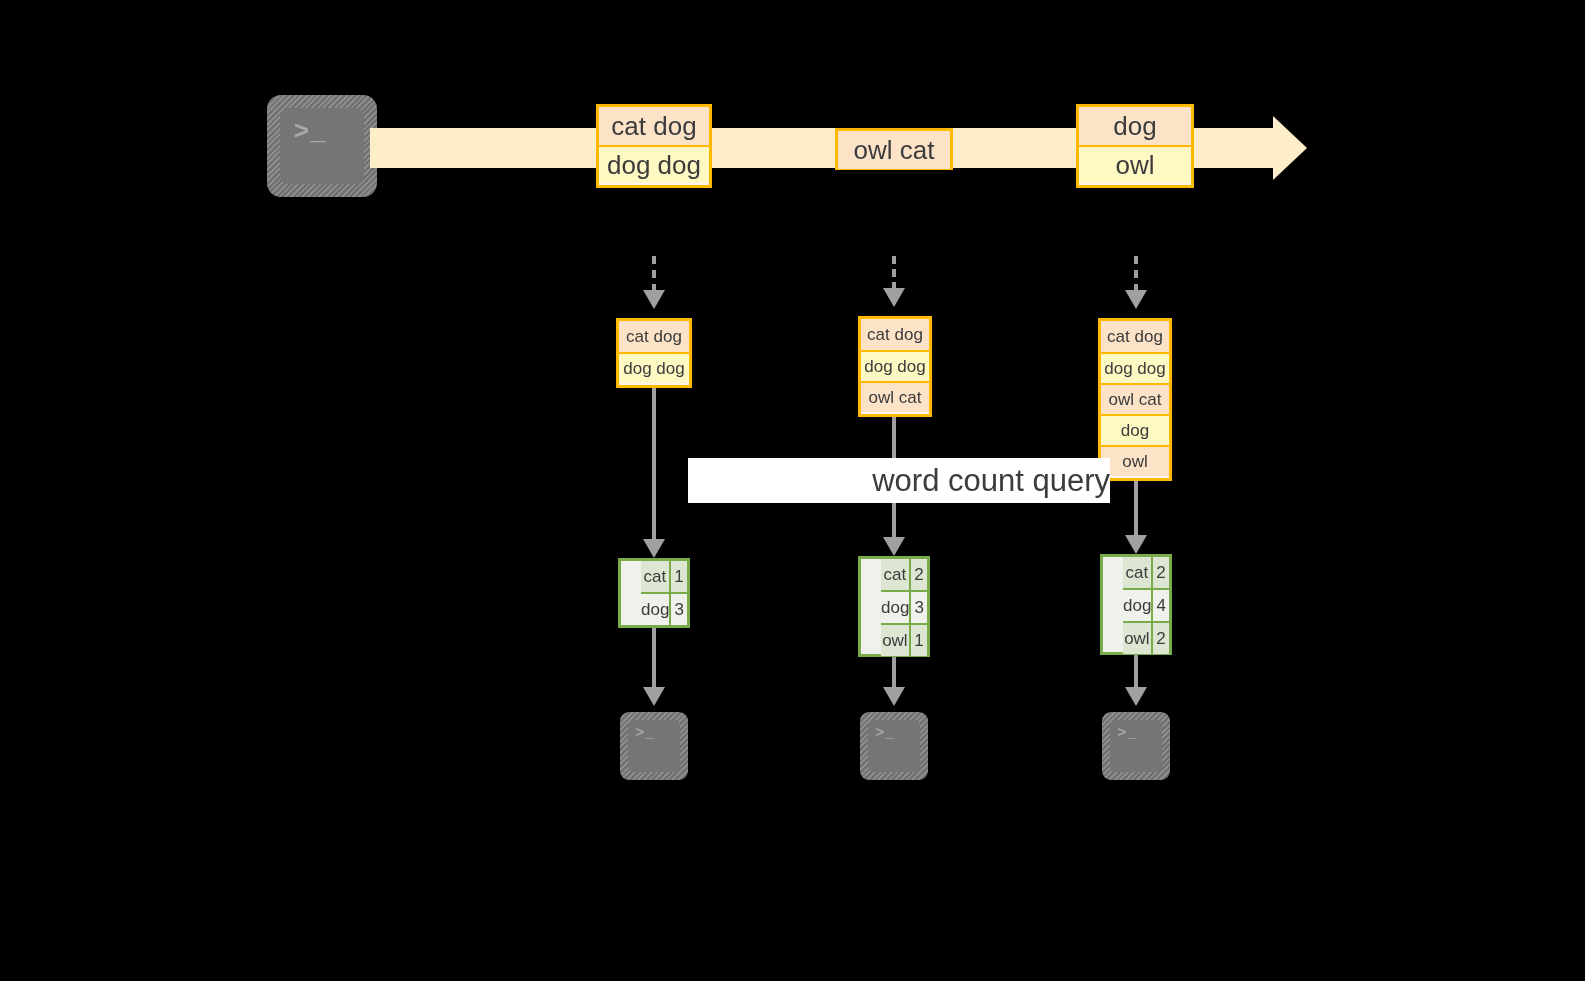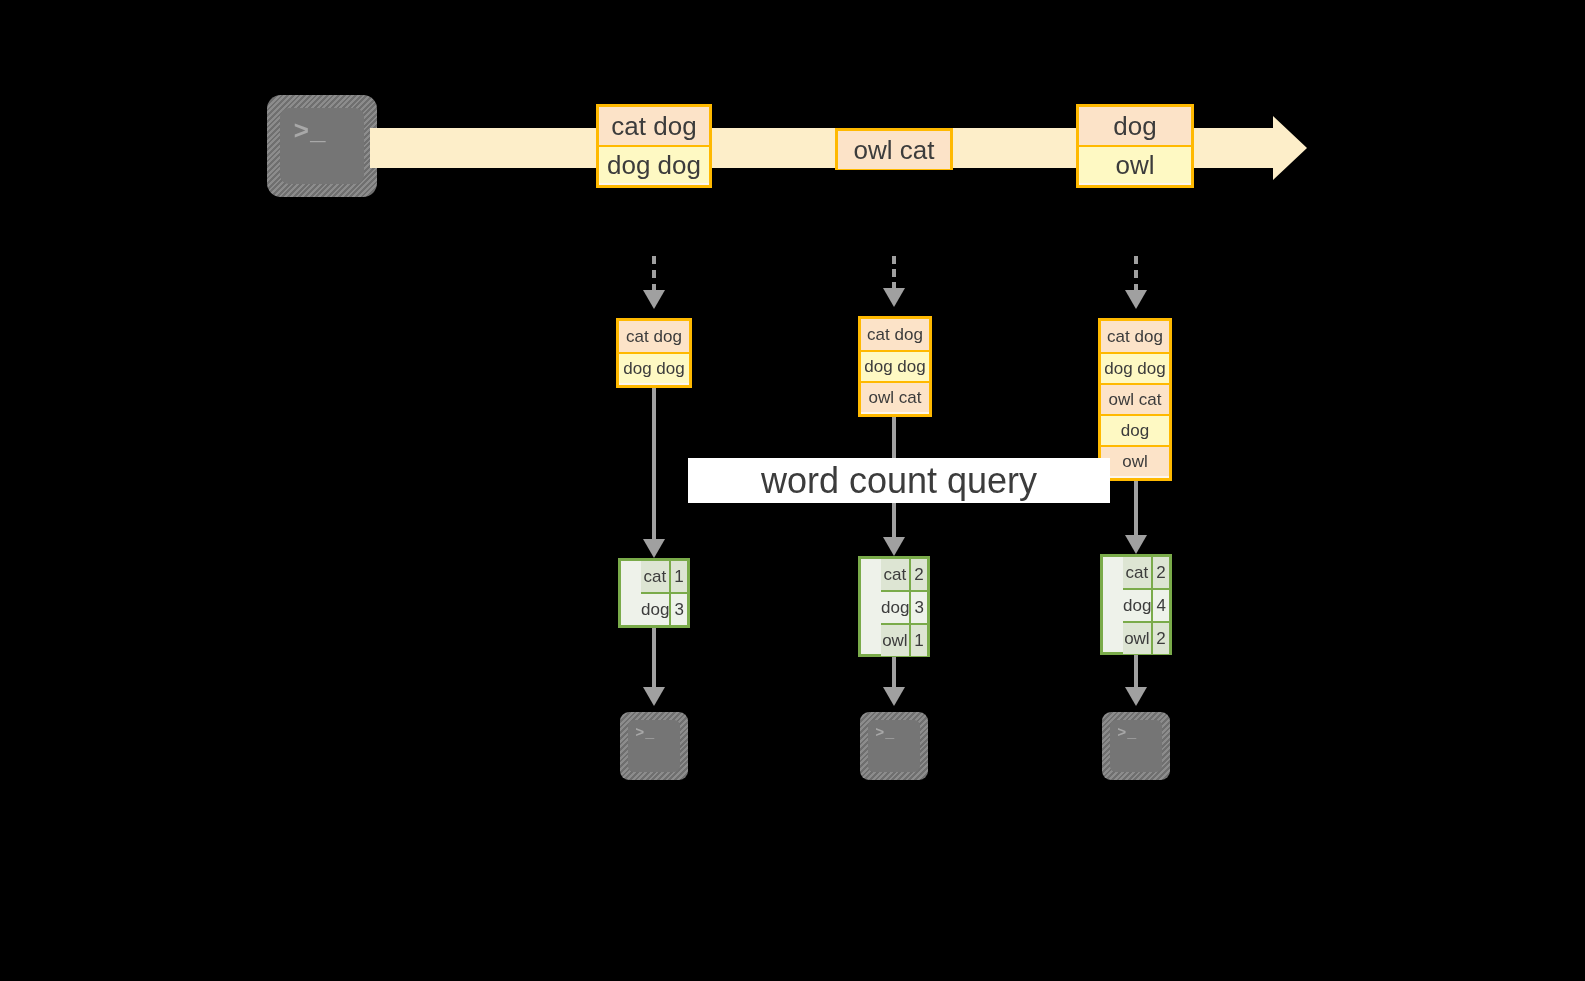--- a/index.html
+++ b/index.html
@@ -134,23 +134,23 @@
     border-right: 11px solid transparent;
     border-top: 19px solid #a0a0a0;
   }
 
   
   .banner {
     position: absolute;
     background: #ffffff;
     display: flex;
     align-items: center;
-    justify-content: center;
+    justify-content: flex-end;
     color: #3c3c3c;
-    font-size: 36px;
+    font-size: 31px;
     white-space: nowrap;
   }
 </style>
 </head>
 <body>
 
 <div id="stage">
 
   <div class="terminal big" style="left:267px; top:95px; width:110px; height:102px;">
     <div class="inner">

